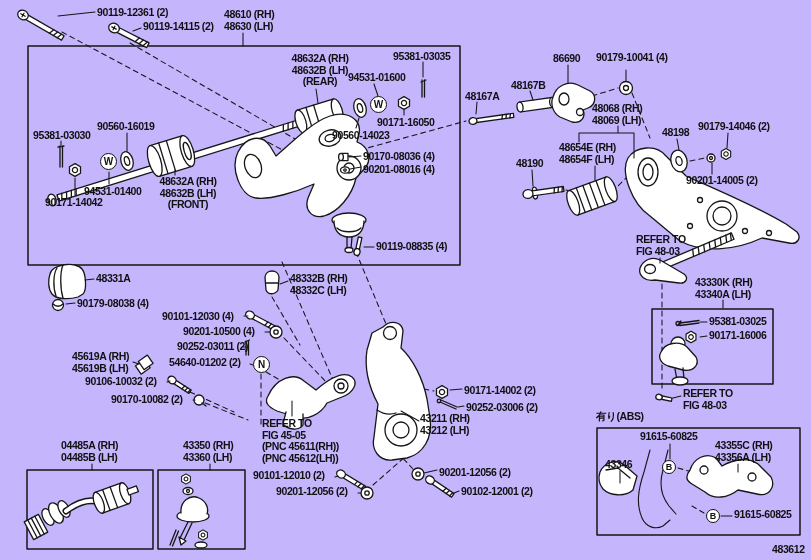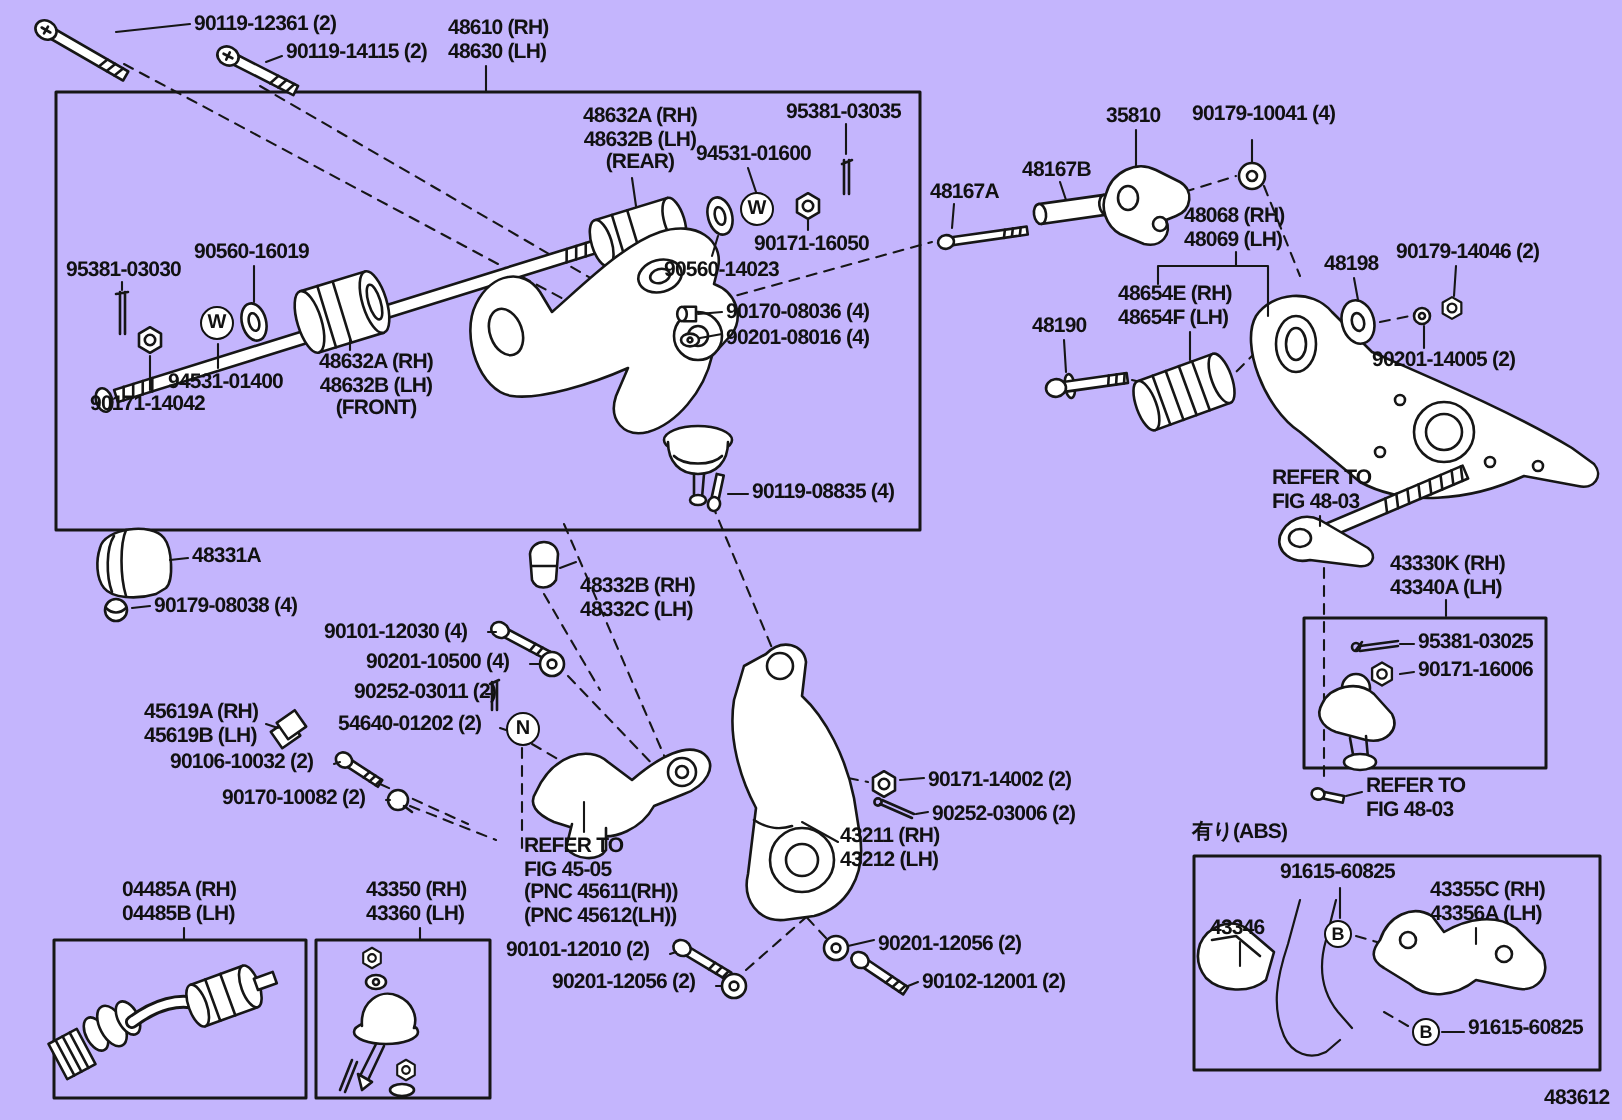--- a/index.html
+++ b/index.html
@@ -440,21 +440,21 @@
 <div class="lbl" style="left:363px;top:151px">90170-08036 (4)</div>
 <div class="lbl" style="left:363px;top:164px">90201-08016 (4)</div>
 <div class="lbl" style="left:33px;top:130px">95381-03030</div>
 <div class="lbl" style="left:97px;top:121px">90560-16019</div>
 <div class="lbl" style="left:84px;top:186px">94531-01400</div>
 <div class="lbl" style="left:45px;top:197px">90171-14042</div>
 <div class="lbl ctr" style="left:150px;top:176px;width:76px">48632A (RH)
 48632B (LH)
 (FRONT)</div>
 <div class="lbl" style="left:376px;top:241px">90119-08835 (4)</div>
-<div class="lbl" style="left:553px;top:53px">35810</div>
+<div class="lbl" style="left:553px;top:53px">86690</div>
 <div class="lbl" style="left:596px;top:52px">90179-10041 (4)</div>
 <div class="lbl" style="left:511px;top:80px">48167B</div>
 <div class="lbl" style="left:465px;top:91px">48167A</div>
 <div class="lbl" style="left:592px;top:103px">48068 (RH)
 48069 (LH)</div>
 <div class="lbl" style="left:559px;top:142px">48654E (RH)
 48654F (LH)</div>
 <div class="lbl" style="left:662px;top:127px">48198</div>
 <div class="lbl" style="left:698px;top:121px">90179-14046 (2)</div>
 <div class="lbl" style="left:516px;top:158px">48190</div>
@@ -462,21 +462,21 @@
 <div class="lbl" style="left:636px;top:234px">REFER TO
 FIG 48-03</div>
 <div class="lbl" style="left:695px;top:277px">43330K (RH)
 43340A (LH)</div>
 <div class="lbl" style="left:709px;top:316px">95381-03025</div>
 <div class="lbl" style="left:709px;top:330px">90171-16006</div>
 <div class="lbl" style="left:683px;top:388px">REFER TO
 FIG 48-03</div>
 <div class="lbl" style="left:96px;top:273px">48331A</div>
 <div class="lbl" style="left:77px;top:298px">90179-08038 (4)</div>
-<div class="lbl" style="left:290px;top:288px">48332B (RH)
+<div class="lbl" style="left:290px;top:273px">48332B (RH)
 48332C (LH)</div>
 <div class="lbl" style="left:162px;top:311px">90101-12030 (4)</div>
 <div class="lbl" style="left:183px;top:326px">90201-10500 (4)</div>
 <div class="lbl" style="left:177px;top:341px">90252-03011 (2)</div>
 <div class="lbl" style="left:72px;top:351px">45619A (RH)
 45619B (LH)</div>
 <div class="lbl" style="left:169px;top:357px">54640-01202 (2)</div>
 <div class="lbl" style="left:85px;top:376px">90106-10032 (2)</div>
 <div class="lbl" style="left:111px;top:394px">90170-10082 (2)</div>
 <div class="lbl" style="left:262px;top:418px">REFER TO

